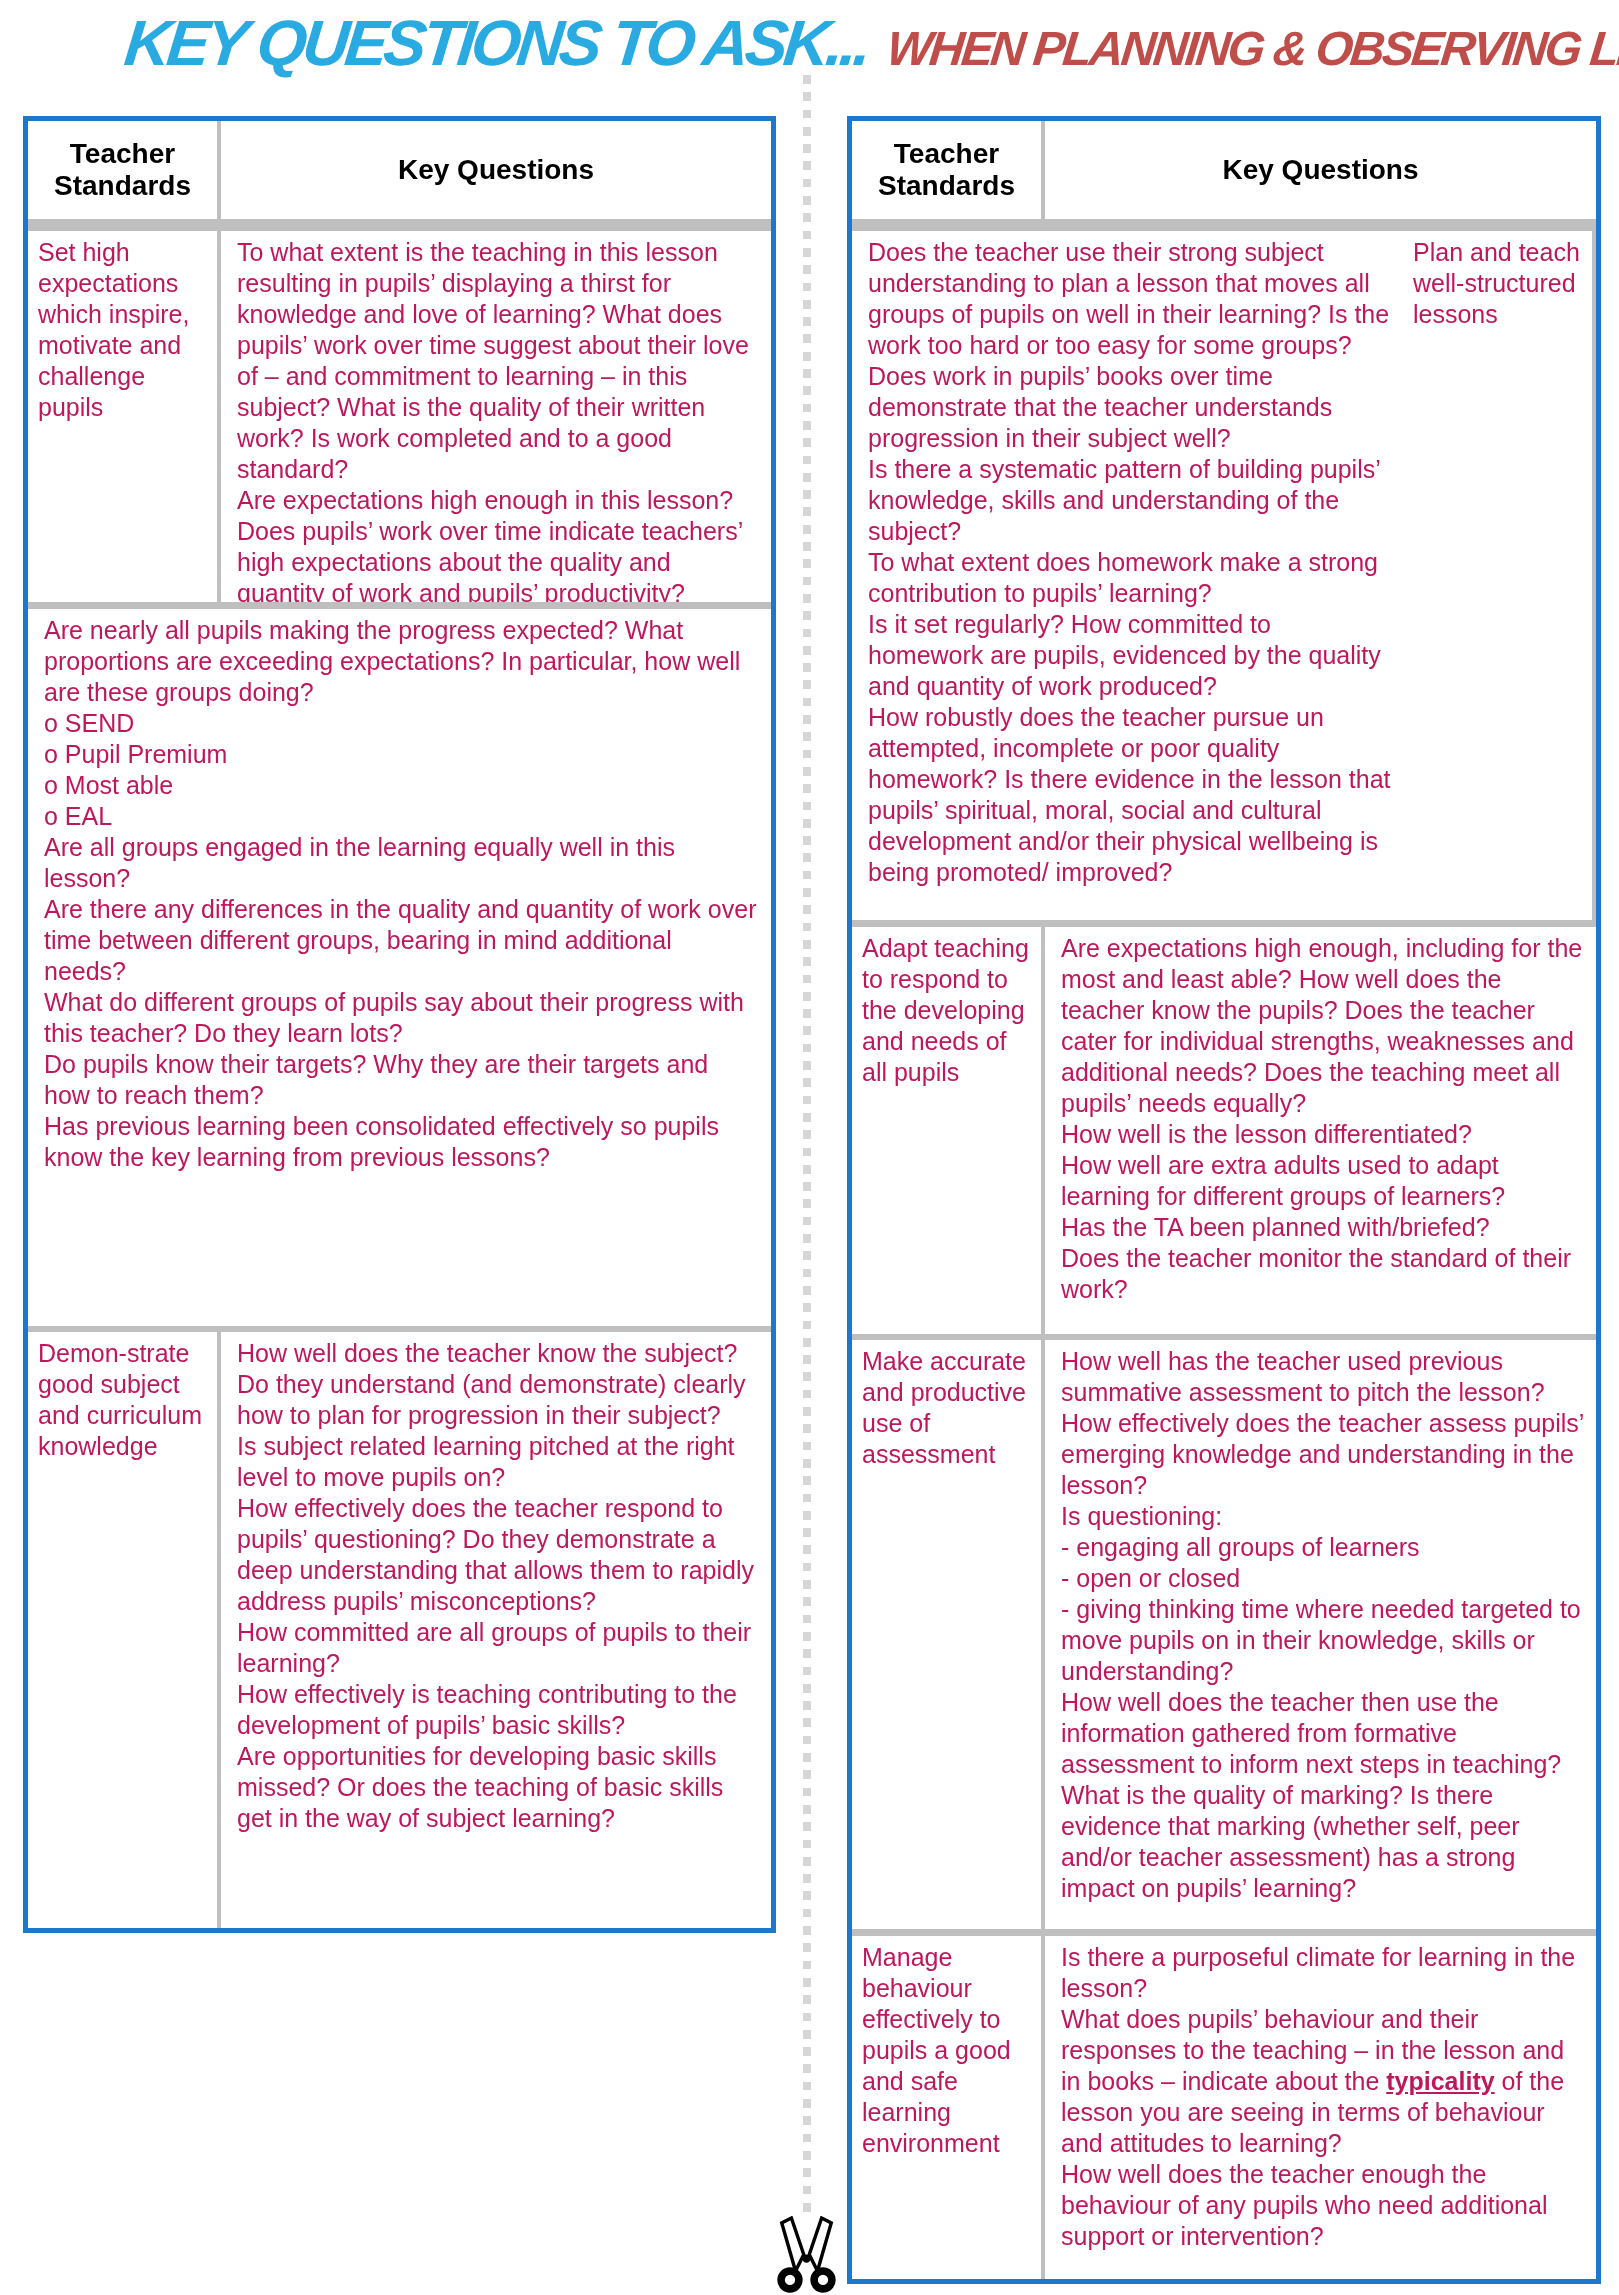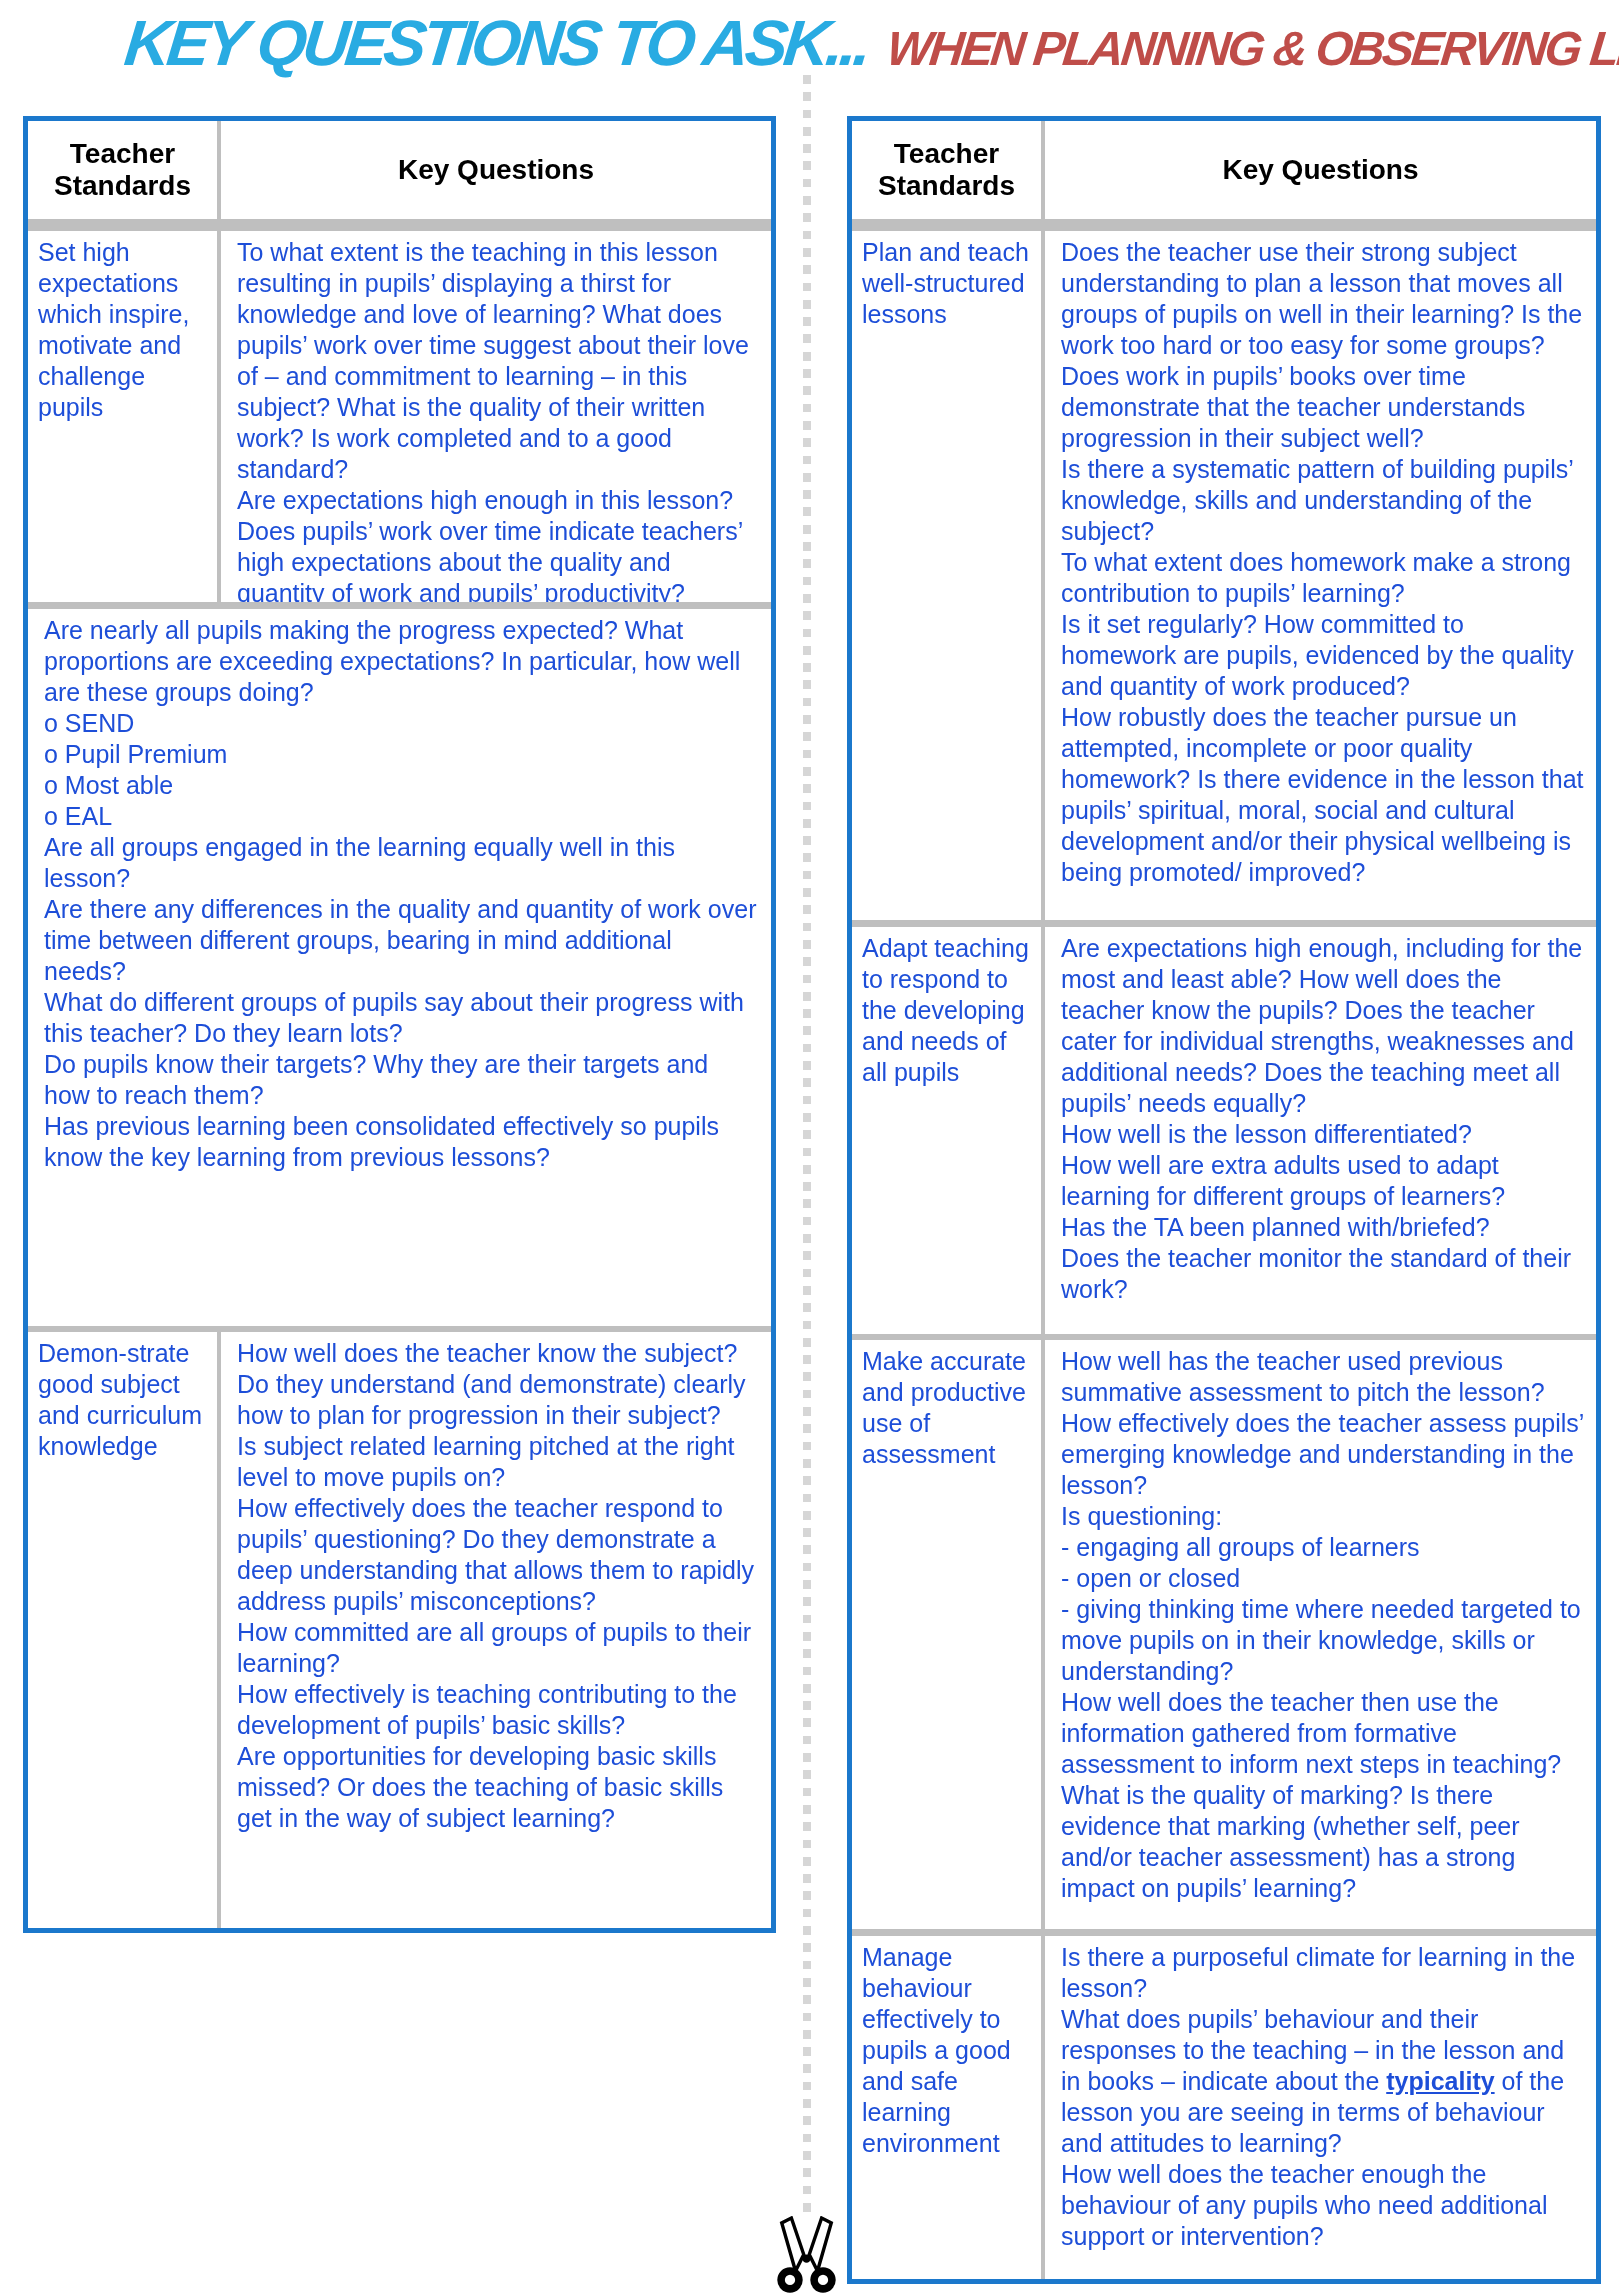--- a/index.html
+++ b/index.html
@@ -60,21 +60,21 @@
   .th-q   { flex: 1; }
 
   .hsep { flex: 0 0 6.7px; background: #bfbfbf; }
   .hsep.thick { flex: 0 0 12px; }
 
   .trow { display: flex; overflow: hidden; }
   .trow.fill { flex: 1 1 auto; border-radius: 18px; }
 
   .td {
     white-space: pre-line;
-    font-size: 25px; line-height: 31px; color: #1d4ed8;
+    font-size: 25px; line-height: 31px; color: #be185d;
     overflow: hidden;
   }
   .td-std { flex: 0 0 193px; border-right: 4px solid #bfbfbf; padding: 6px 5.3px 0 10px; }
   .td-q   { flex: 1; padding: 6px 10.6px 0 16px; }
 
   .bu { font-weight: bold; text-decoration: underline; margin-top: 27px; }
 </style>
 </head>
 <body>
 
@@ -137,27 +137,27 @@
   </div>
 
   <div class="tbl tbl-right">
     <div class="thead">
       <div class="th th-std">Teacher Standards</div>
       <div class="th th-q">Key Questions</div>
     </div>
     <div class="hsep thick"></div>
 
     <div class="trow" style="flex:0 0 689px">
-      <div class="td td-std">Plan and teach well-structured lessons</div>
       <div class="td td-q">Does the teacher use their strong subject understanding to plan a lesson that moves all groups of pupils on well in their learning? Is the work too hard or too easy for some groups?
 Does work in pupils’ books over time demonstrate that the teacher understands progression in their subject well?
 Is there a systematic pattern of building pupils’ knowledge, skills and understanding of the subject?
 To what extent does homework make a strong contribution to pupils’ learning?
 Is it set regularly? How committed to homework are pupils, evidenced by the quality and quantity of work produced?
 How robustly does the teacher pursue un attempted, incomplete or poor quality homework? Is there evidence in the lesson that pupils’ spiritual, moral, social and cultural development and/or their physical wellbeing is being promoted/ improved?</div>
+      <div class="td td-std">Plan and teach well-structured lessons</div>
     </div>
     <div class="hsep"></div>
 
     <div class="trow" style="flex:0 0 407px">
       <div class="td td-std">Adapt teaching to respond to the developing and needs of all pupils</div>
       <div class="td td-q">Are expectations high enough, including for the most and least able? How well does the teacher know the pupils? Does the teacher cater for individual strengths, weaknesses and additional needs? Does the teaching meet all pupils’ needs equally?
 How well is the lesson differentiated?
 How well are extra adults used to adapt learning for different groups of learners?
 Has the TA been planned with/briefed?
 Does the teacher monitor the standard of their work?</div>

